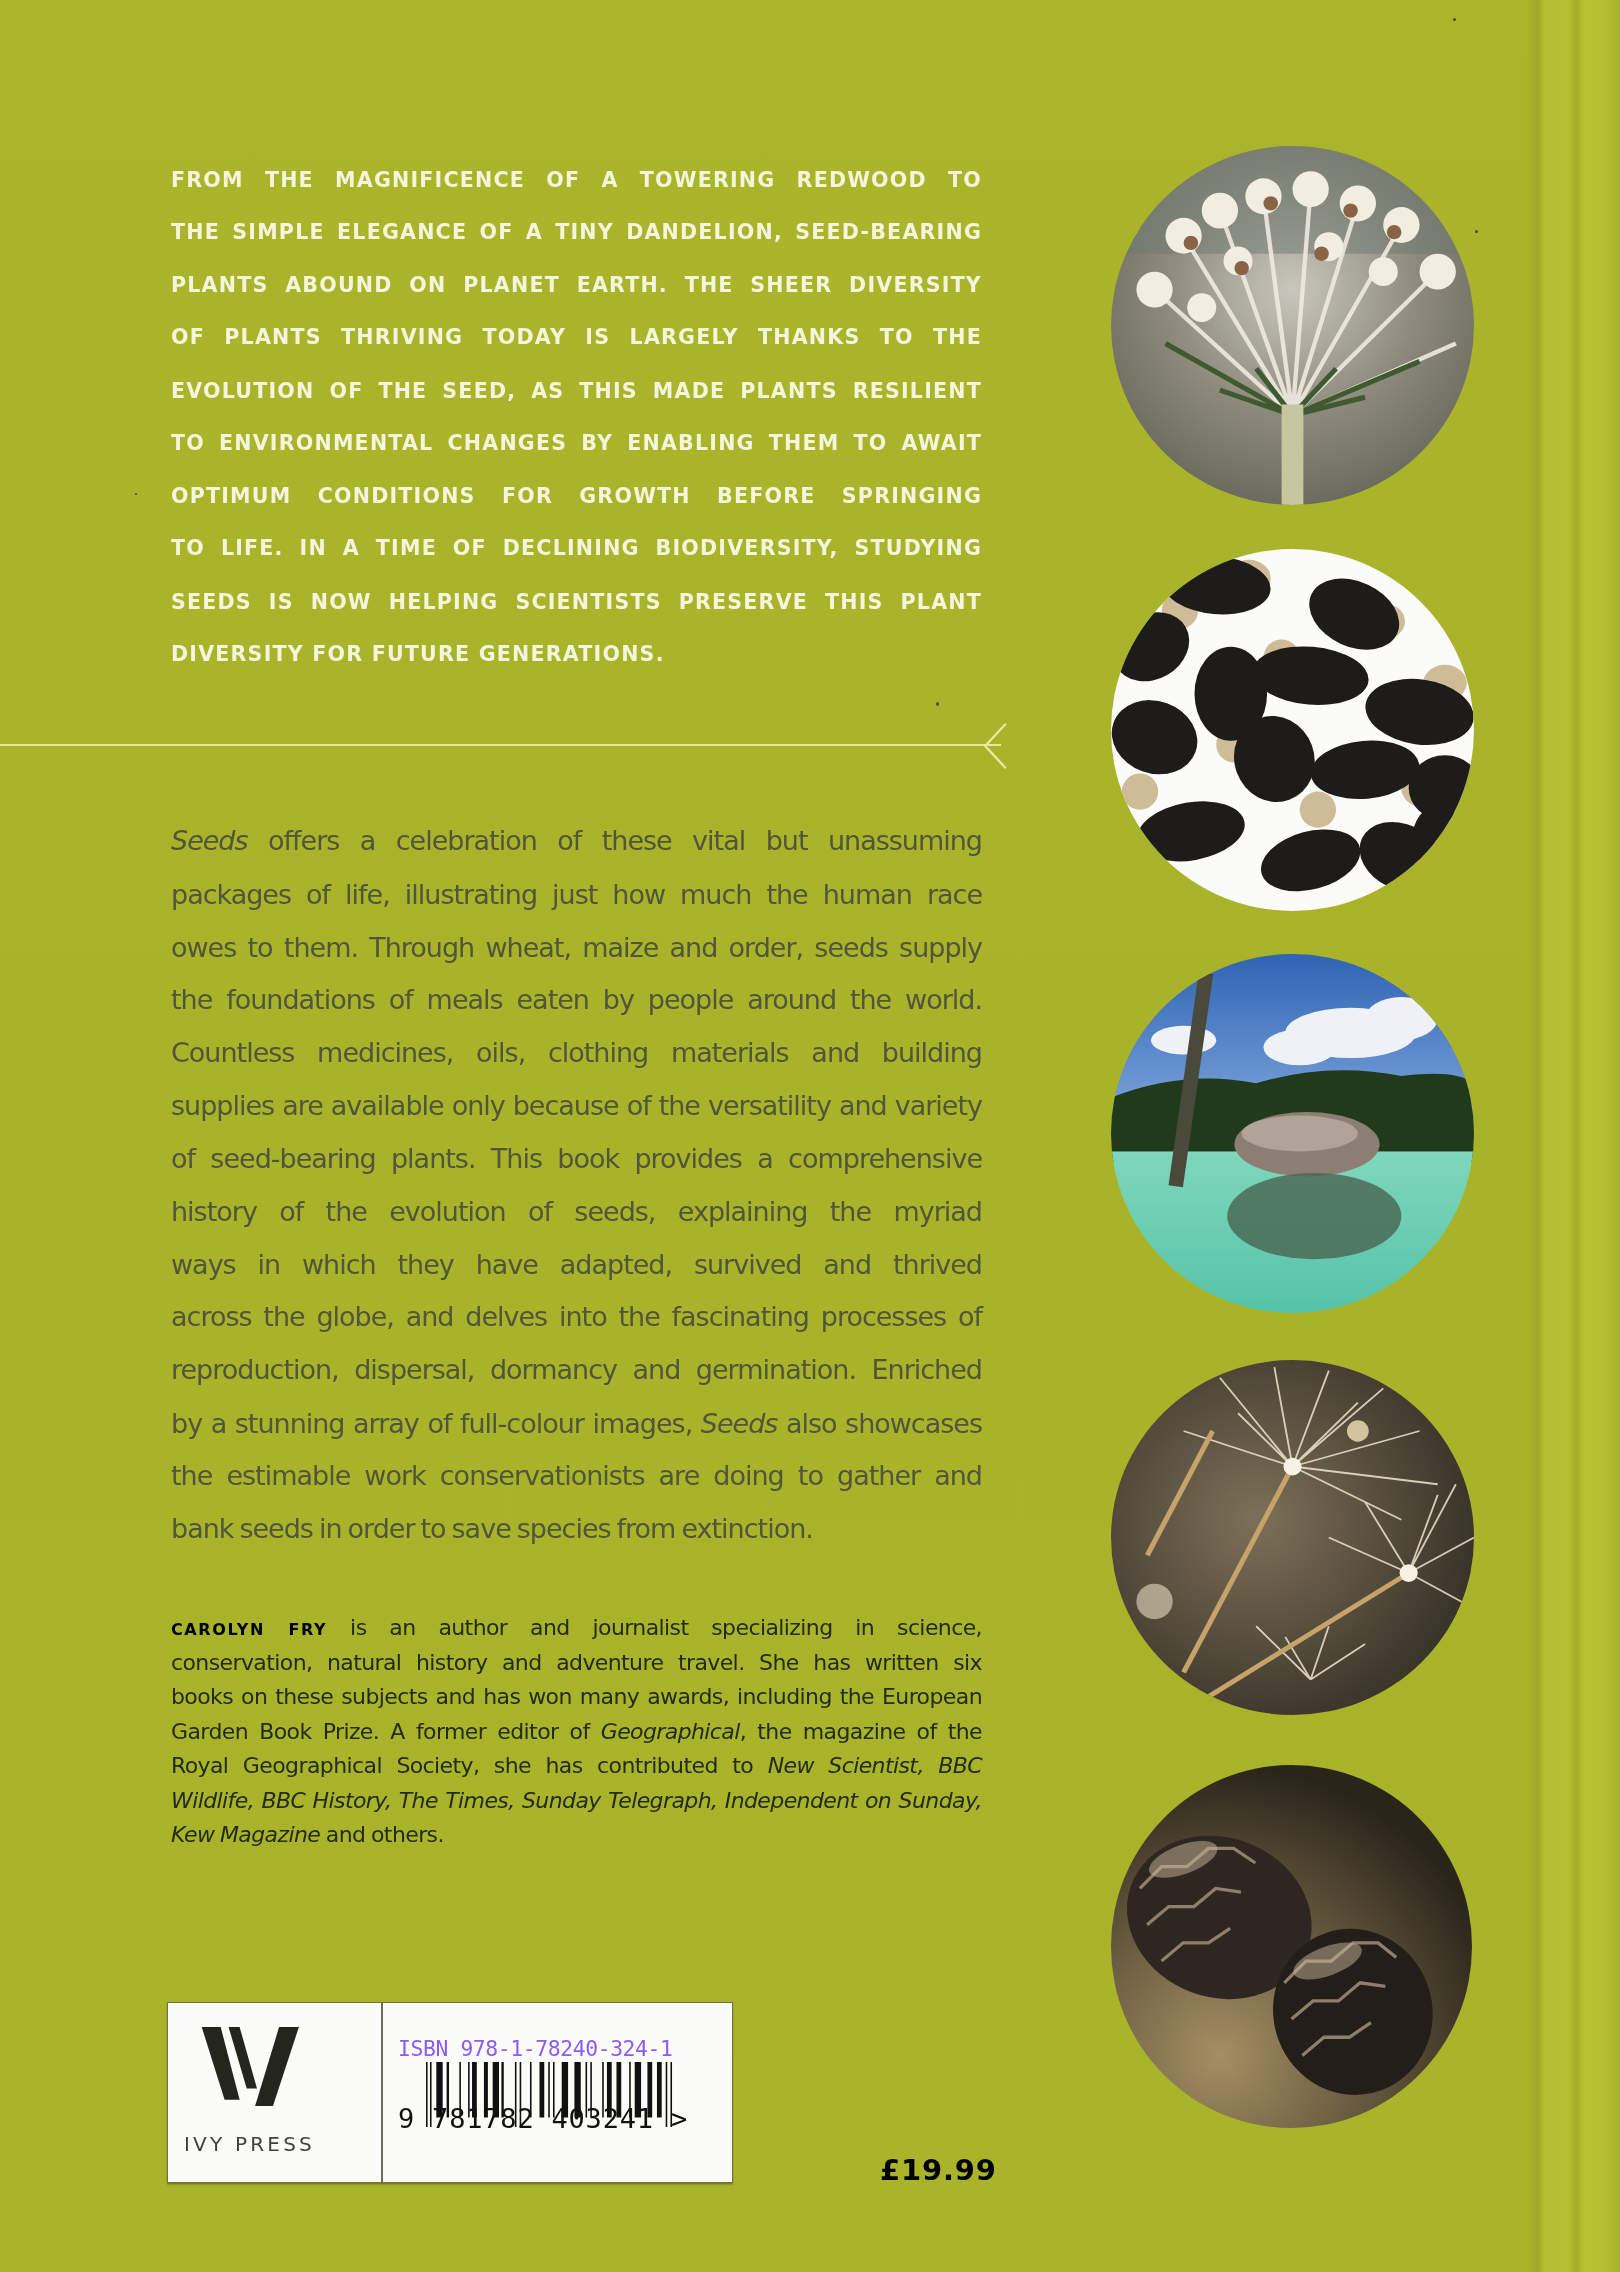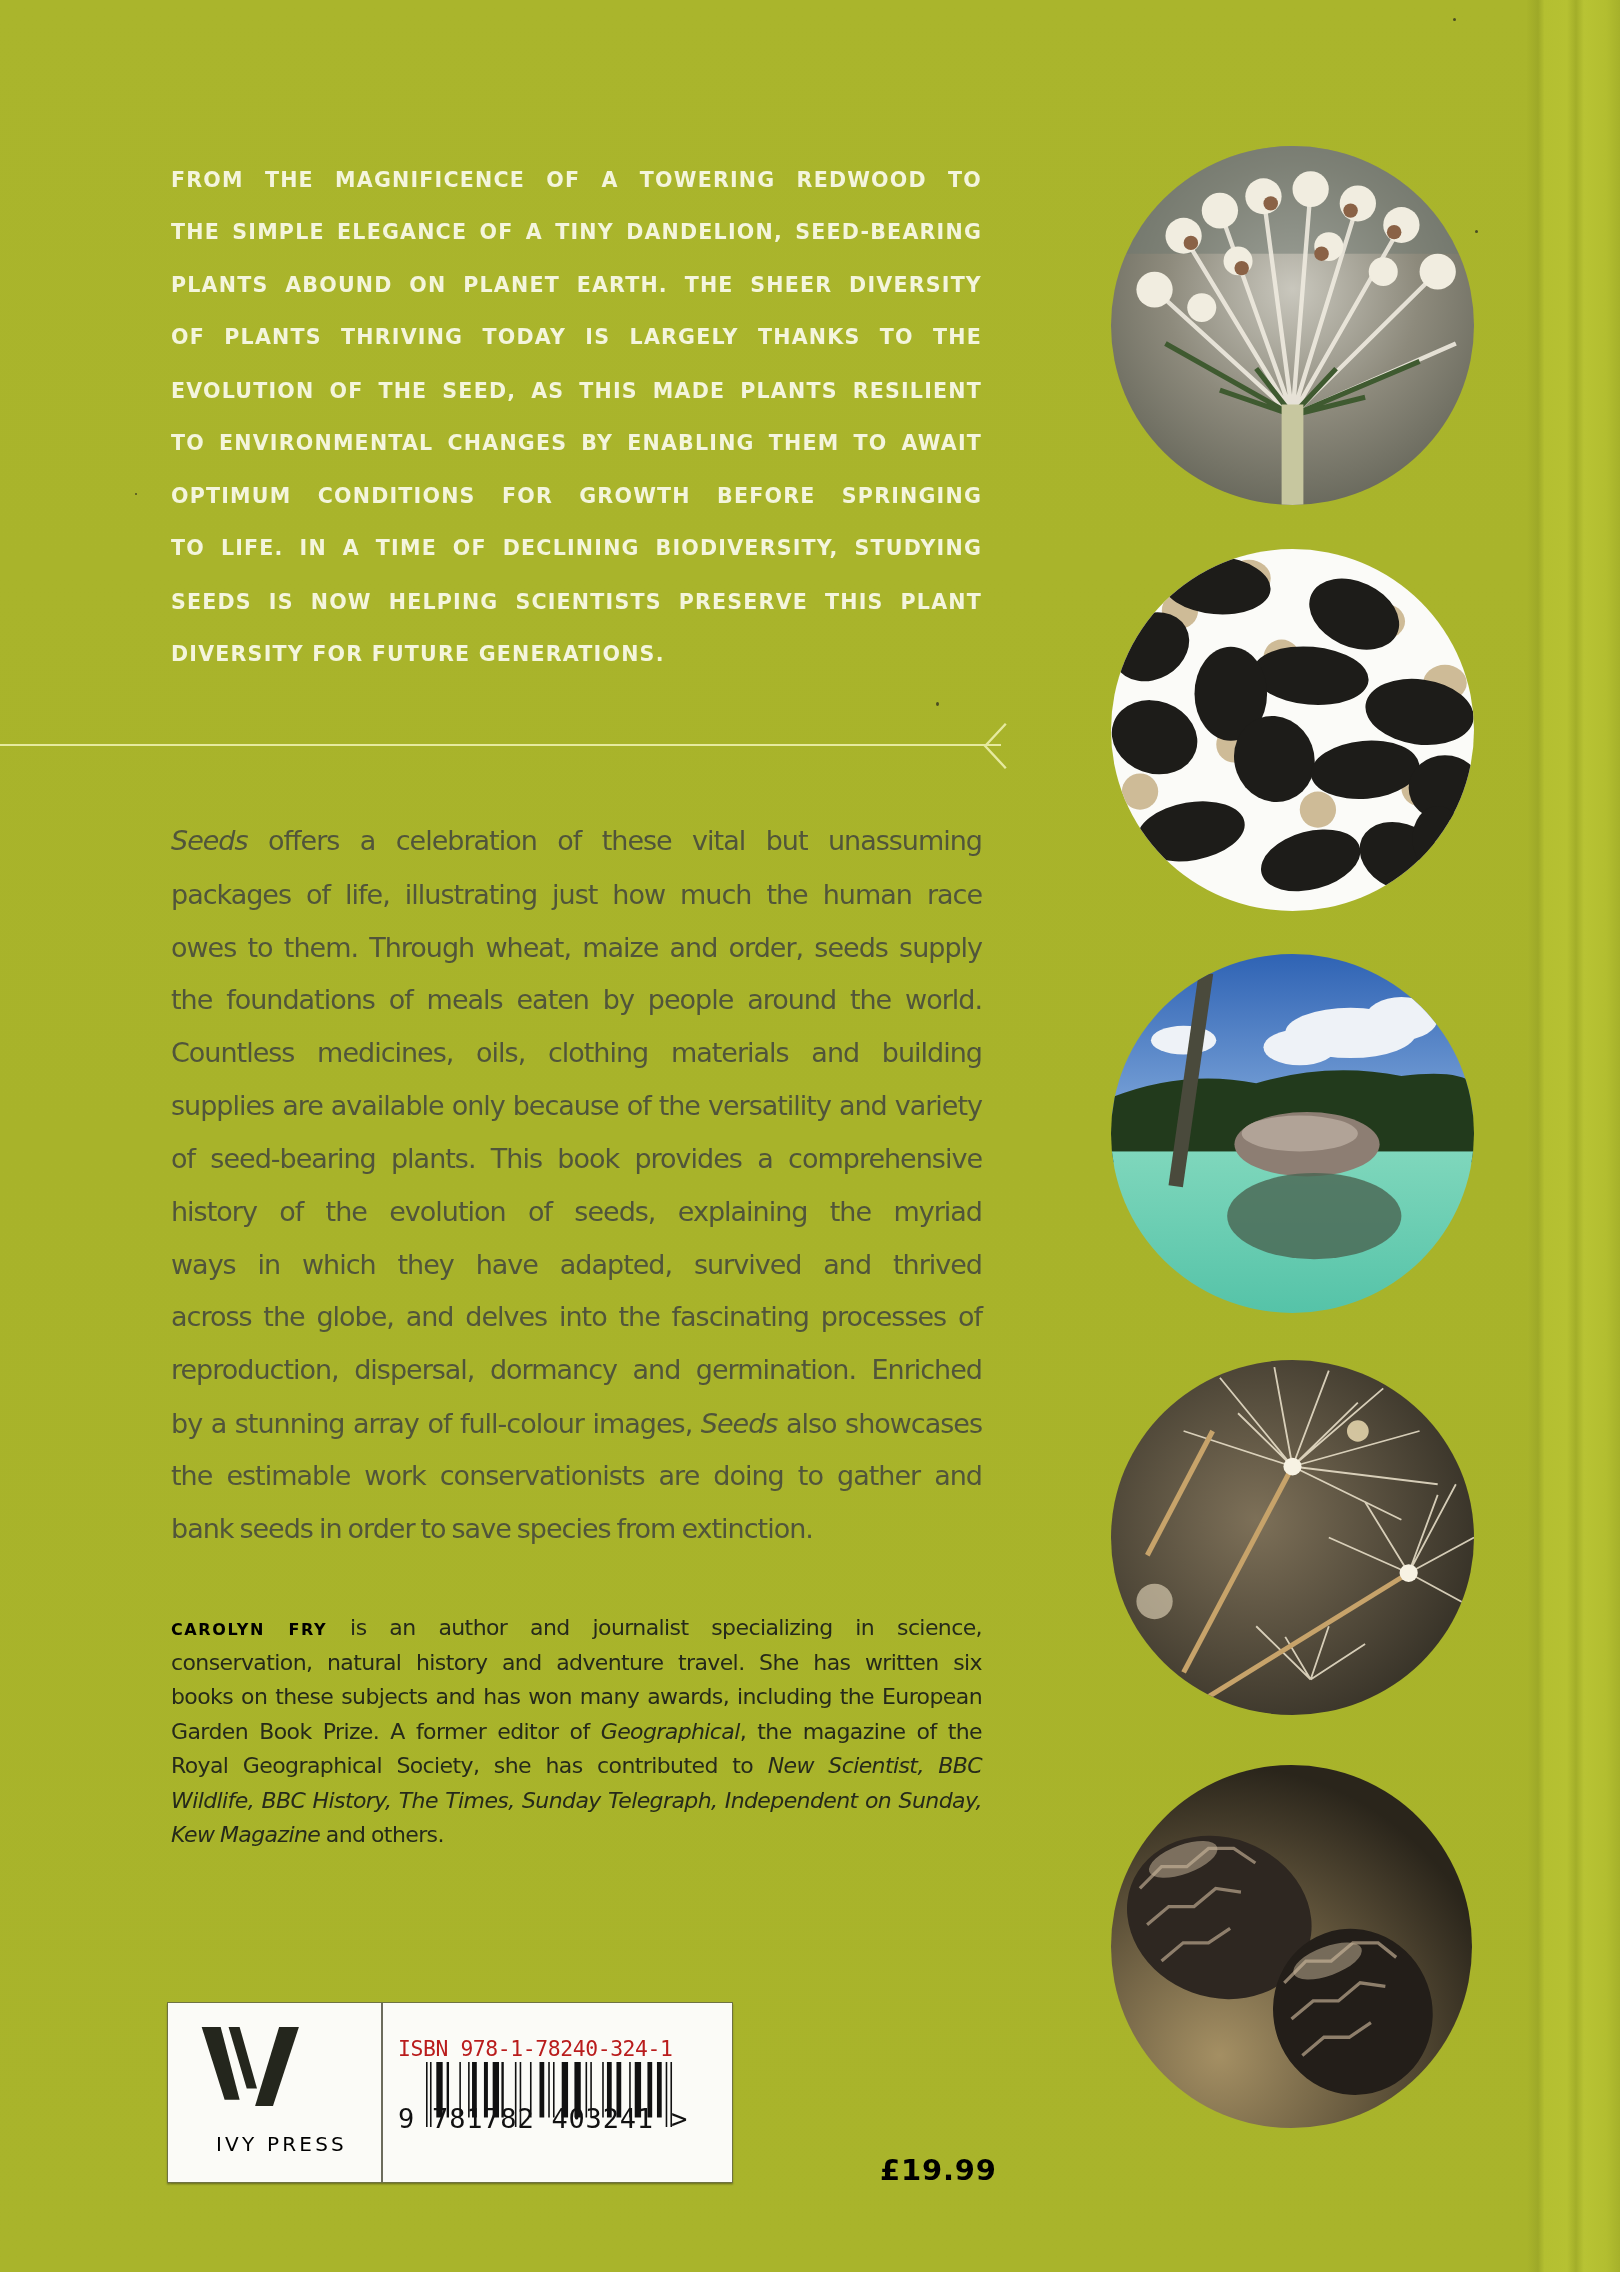--- a/index.html
+++ b/index.html
@@ -25,24 +25,24 @@
   .divider-chevron { position:absolute; left:982px; top:722px; width:25.4px; height:48px; }
 
   .photo { position:absolute; border-radius:50%; overflow:hidden; }
   .photo svg { width:100%; height:100%; display:block; }
 
   .isbn-box { position:absolute; left:167px; top:2002px; width:566px; height:181px;
      background:#fbfbf7; border:1.6px solid #6e7242; box-sizing:border-box;
      box-shadow: 0 2.4px 1.6px rgba(60,60,20,0.45); }
   .isbn-sep { position:absolute; left:213px; top:0; width:1.6px; height:100%; background:#6c6c5c; }
   .logo { position:absolute; left:32px; top:24px; width:99px; height:79px; }
-  .logo-text { position:absolute; left:48px; top:129px; font-family:"DejaVu Sans", sans-serif;
-     font-size:20px; letter-spacing:3.2px; color:#000000; }
+  .logo-text { position:absolute; left:16px; top:129px; font-family:"DejaVu Sans", sans-serif;
+     font-size:20px; letter-spacing:3.2px; color:#404040; }
   .isbn-text { position:absolute; left:230px; top:33px; font-family:"DejaVu Sans Mono", monospace;
-     font-size:21.4px; color:#b91c1c; letter-spacing:-0.4px; }
+     font-size:21.4px; color:#8b5cf6; letter-spacing:-0.4px; }
   .barcode { position:absolute; left:258px; top:59px; width:250px; height:65px; }
   .bar-digits { position:absolute; left:230px; top:100px; font-family:"DejaVu Sans Mono", monospace;
      font-size:27px; color:#111; white-space:pre; letter-spacing:0.8px; }
   .price { position:absolute; left:880px; top:2153px; font-family:"DejaVu Sans", sans-serif;
      font-weight:bold; font-size:29px; color:#000000; letter-spacing:0.8px; }
   .speck { position:absolute; background:#4a4d22; border-radius:50%; }
 </style>
 </head>
 <body>
 

